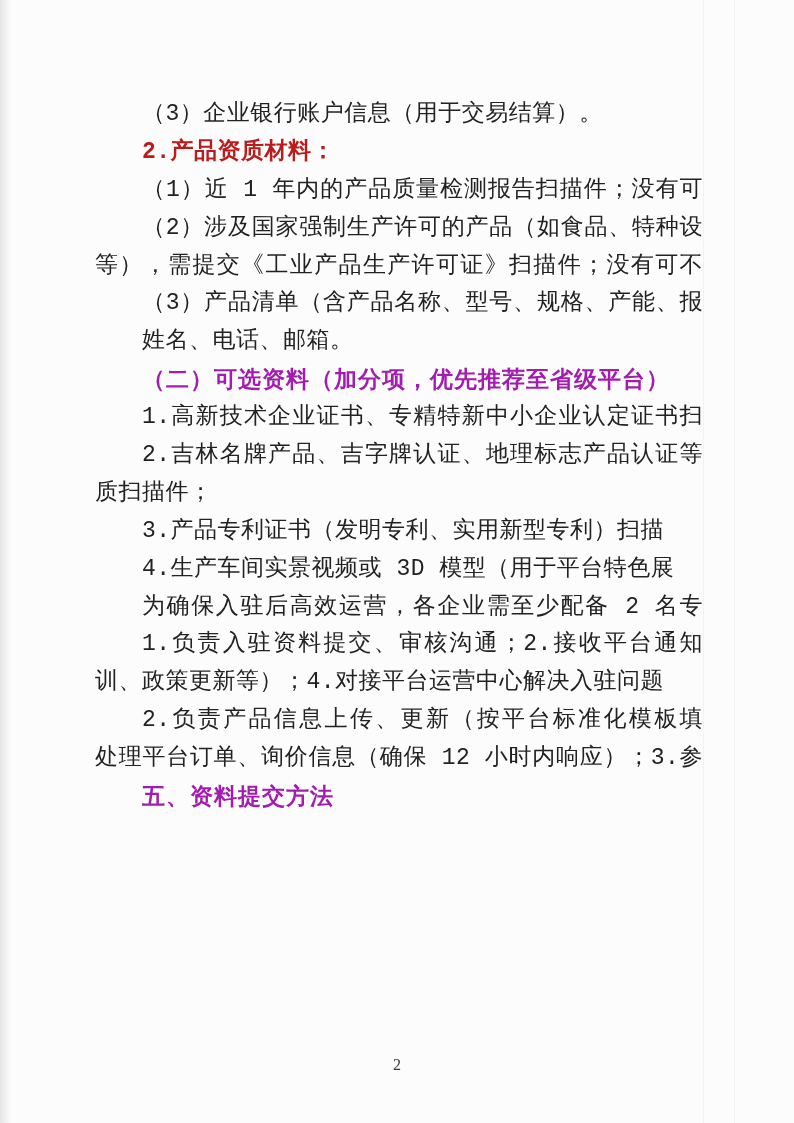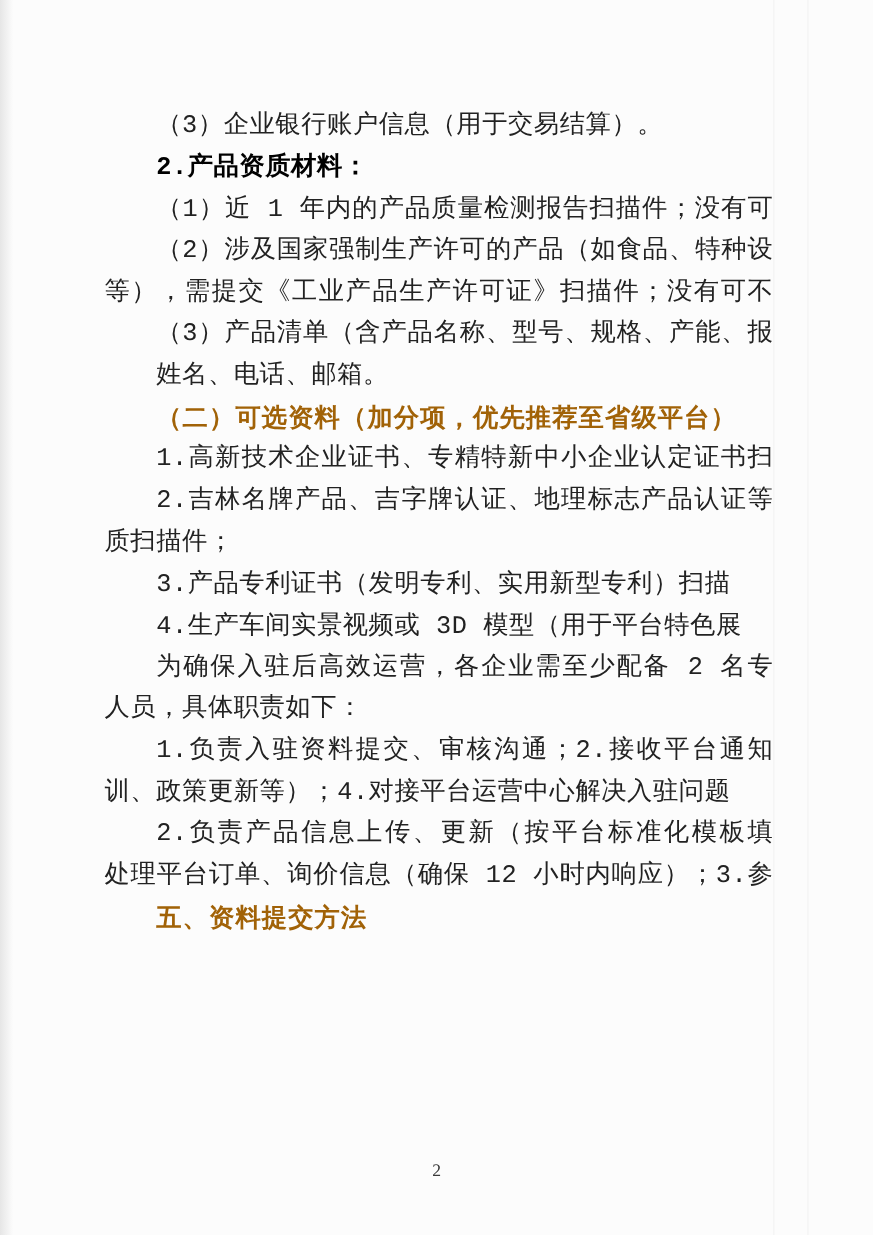--- a/index.html
+++ b/index.html
@@ -28,22 +28,22 @@
     top: 96px;
     width: 608px;
     font-size: 23px;
     line-height: 37.9px;
     color: #222222;
     letter-spacing: 0.5px;
   }
   .line { height: 37.9px; overflow: hidden; white-space: normal; font-family: Liberation Mono, monospace; }
   .i { text-indent: 47px; }                       
   .f { text-align: justify; text-align-last: justify; } 
-  .bs { font-weight: bold; color: #000000; }      
-  .bh { font-weight: bold; color: #a16207;        
+  .bs { font-weight: bold; color: #b91c1c; }      
+  .bh { font-weight: bold; color: #a21caf;        
         font-family: "Liberation Sans", "DejaVu Sans", sans-serif;
         letter-spacing: 1px; }
 
   .page-number {
     position: absolute;
     top: 1056px;
     left: 0;
     width: 100%;
     text-align: center;
     font-size: 16px;
@@ -67,21 +67,20 @@
     <div class="line f">等），需提交《工业产品生产许可证》扫描件；没有可不填。</div>
     <div class="line i f">（3）产品清单（含产品名称、型号、规格、产能、报价区</div>
     <div class="line i">姓名、电话、邮箱。</div>
     <div class="line i bh">（二）可选资料（加分项，优先推荐至省级平台）</div>
     <div class="line i f">1.高新技术企业证书、专精特新中小企业认定证书扫描件；</div>
     <div class="line i f">2.吉林名牌产品、吉字牌认证、地理标志产品认证等品牌资</div>
     <div class="line">质扫描件；</div>
     <div class="line i">3.产品专利证书（发明专利、实用新型专利）扫描件；</div>
     <div class="line i">4.生产车间实景视频或 3D 模型（用于平台特色展示）。</div>
     <div class="line i f">为确保入驻后高效运营，各企业需至少配备 2 名专职/兼职</div>
-    <div class="line">人员，具体职责如下：</div>
     <div class="line i f">1.负责入驻资料提交、审核沟通；2.接收平台通知（含培</div>
     <div class="line">训、政策更新等）；4.对接平台运营中心解决入驻问题</div>
     <div class="line i f">2.负责产品信息上传、更新（按平台标准化模板填写）；2.</div>
     <div class="line f">处理平台订单、询价信息（确保 12 小时内响应）；3.参与平台</div>
     <div class="line i bh">五、资料提交方法</div>
   </div>
 
   <div class="page-number">2</div>
 </div>
 

